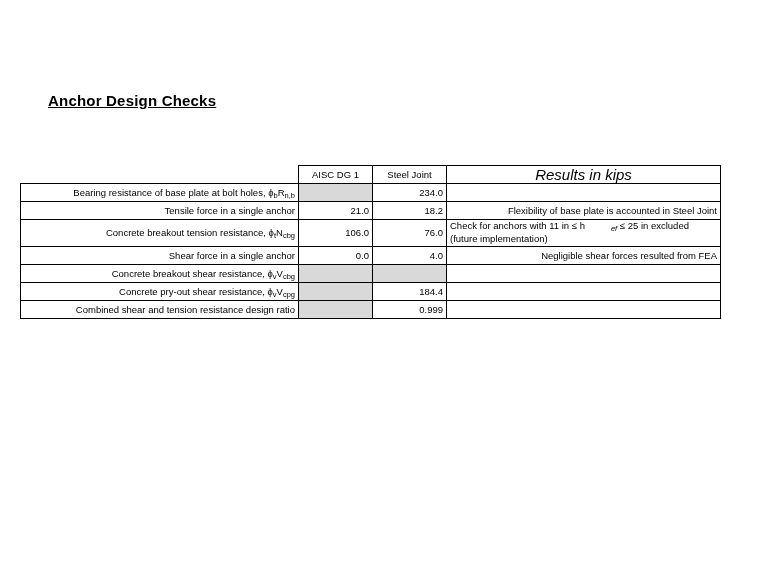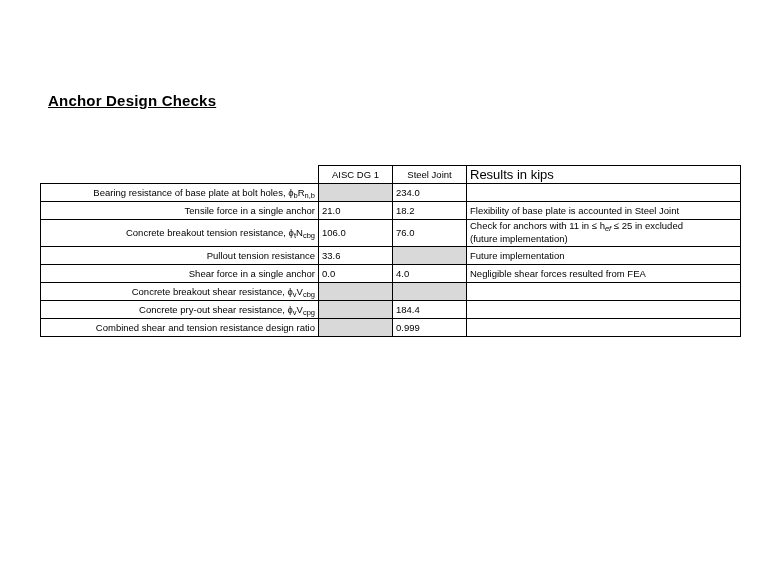--- a/index.html
+++ b/index.html
@@ -23,21 +23,21 @@
     position: absolute;
     left: 48px;
     top: 92px;
     font-size: 15px;
     font-weight: bold;
     text-decoration: underline;
     letter-spacing: 0.2px;
   }
   .table-wrap {
     position: absolute;
-    left: 40px;
+    left: 20px;
     top: 165px;
     width: 700px;
   }
   table.checks {
     border-collapse: collapse;
     table-layout: fixed;
     width: 700px;
     font-size: 9.5px;
   }
   table.checks td, table.checks th {
@@ -56,52 +56,54 @@
   .hdr-blank {
     border: none !important;
     background: transparent !important;
   }
   th.hdr {
     text-align: center;
     font-weight: bold;
     font-size: 9.5px;
   }
   th.hdr-notes {
-    text-align: left;
+    text-align: center;
     font-weight: normal;
-    font-size: 13px;
+    font-size: 15px;
+    font-style: italic;
   }
   td.label {
     text-align: right;
     white-space: nowrap;
   }
   td.num {
-    text-align: left;
+    text-align: right;
   }
   td.num.shaded {
     background: #d9d9d9;
   }
   td.notes {
-    text-align: left;
+    text-align: right;
   }
   td.notes-tall {
     text-align: left;
     line-height: 1.35;
   }
   .row-tall td {
     height: 30px;
   }
   sub {
     font-size: 7.5px;
     vertical-align: baseline;
     position: relative;
     top: 2px;
   }
   .ital {
     font-style: italic;
+    margin-left: 26px;
   }
 </style>
 </head>
 <body>
 
 <div class="page">
 
   <div class="title">Anchor Design Checks</div>
 
   <div class="table-wrap">
@@ -133,26 +135,20 @@
             <td class="num">18.2</td>
             <td class="notes">Flexibility of base plate is accounted in Steel Joint</td>
           </tr>
           <tr class="row-tall">
             <td class="label">Concrete breakout tension resistance, ϕ<sub>t</sub>N<sub>cbg</sub></td>
             <td class="num">106.0</td>
             <td class="num">76.0</td>
             <td class="notes-tall">Check for anchors with 11 in ≤ h<sub><span class="ital">ef</span></sub> ≤ 25 in excluded<br>(future implementation)</td>
           </tr>
           <tr>
-            <td class="label">Pullout tension resistance</td>
-            <td class="num">33.6</td>
-            <td class="num shaded"></td>
-            <td class="notes">Future implementation</td>
-          </tr>
-          <tr>
             <td class="label">Shear force in a single anchor</td>
             <td class="num">0.0</td>
             <td class="num">4.0</td>
             <td class="notes">Negligible shear forces resulted from FEA</td>
           </tr>
           <tr>
             <td class="label">Concrete breakout shear resistance, ϕ<sub>v</sub>V<sub>cbg</sub></td>
             <td class="num shaded"></td>
             <td class="num shaded"></td>
             <td class="notes"></td>

